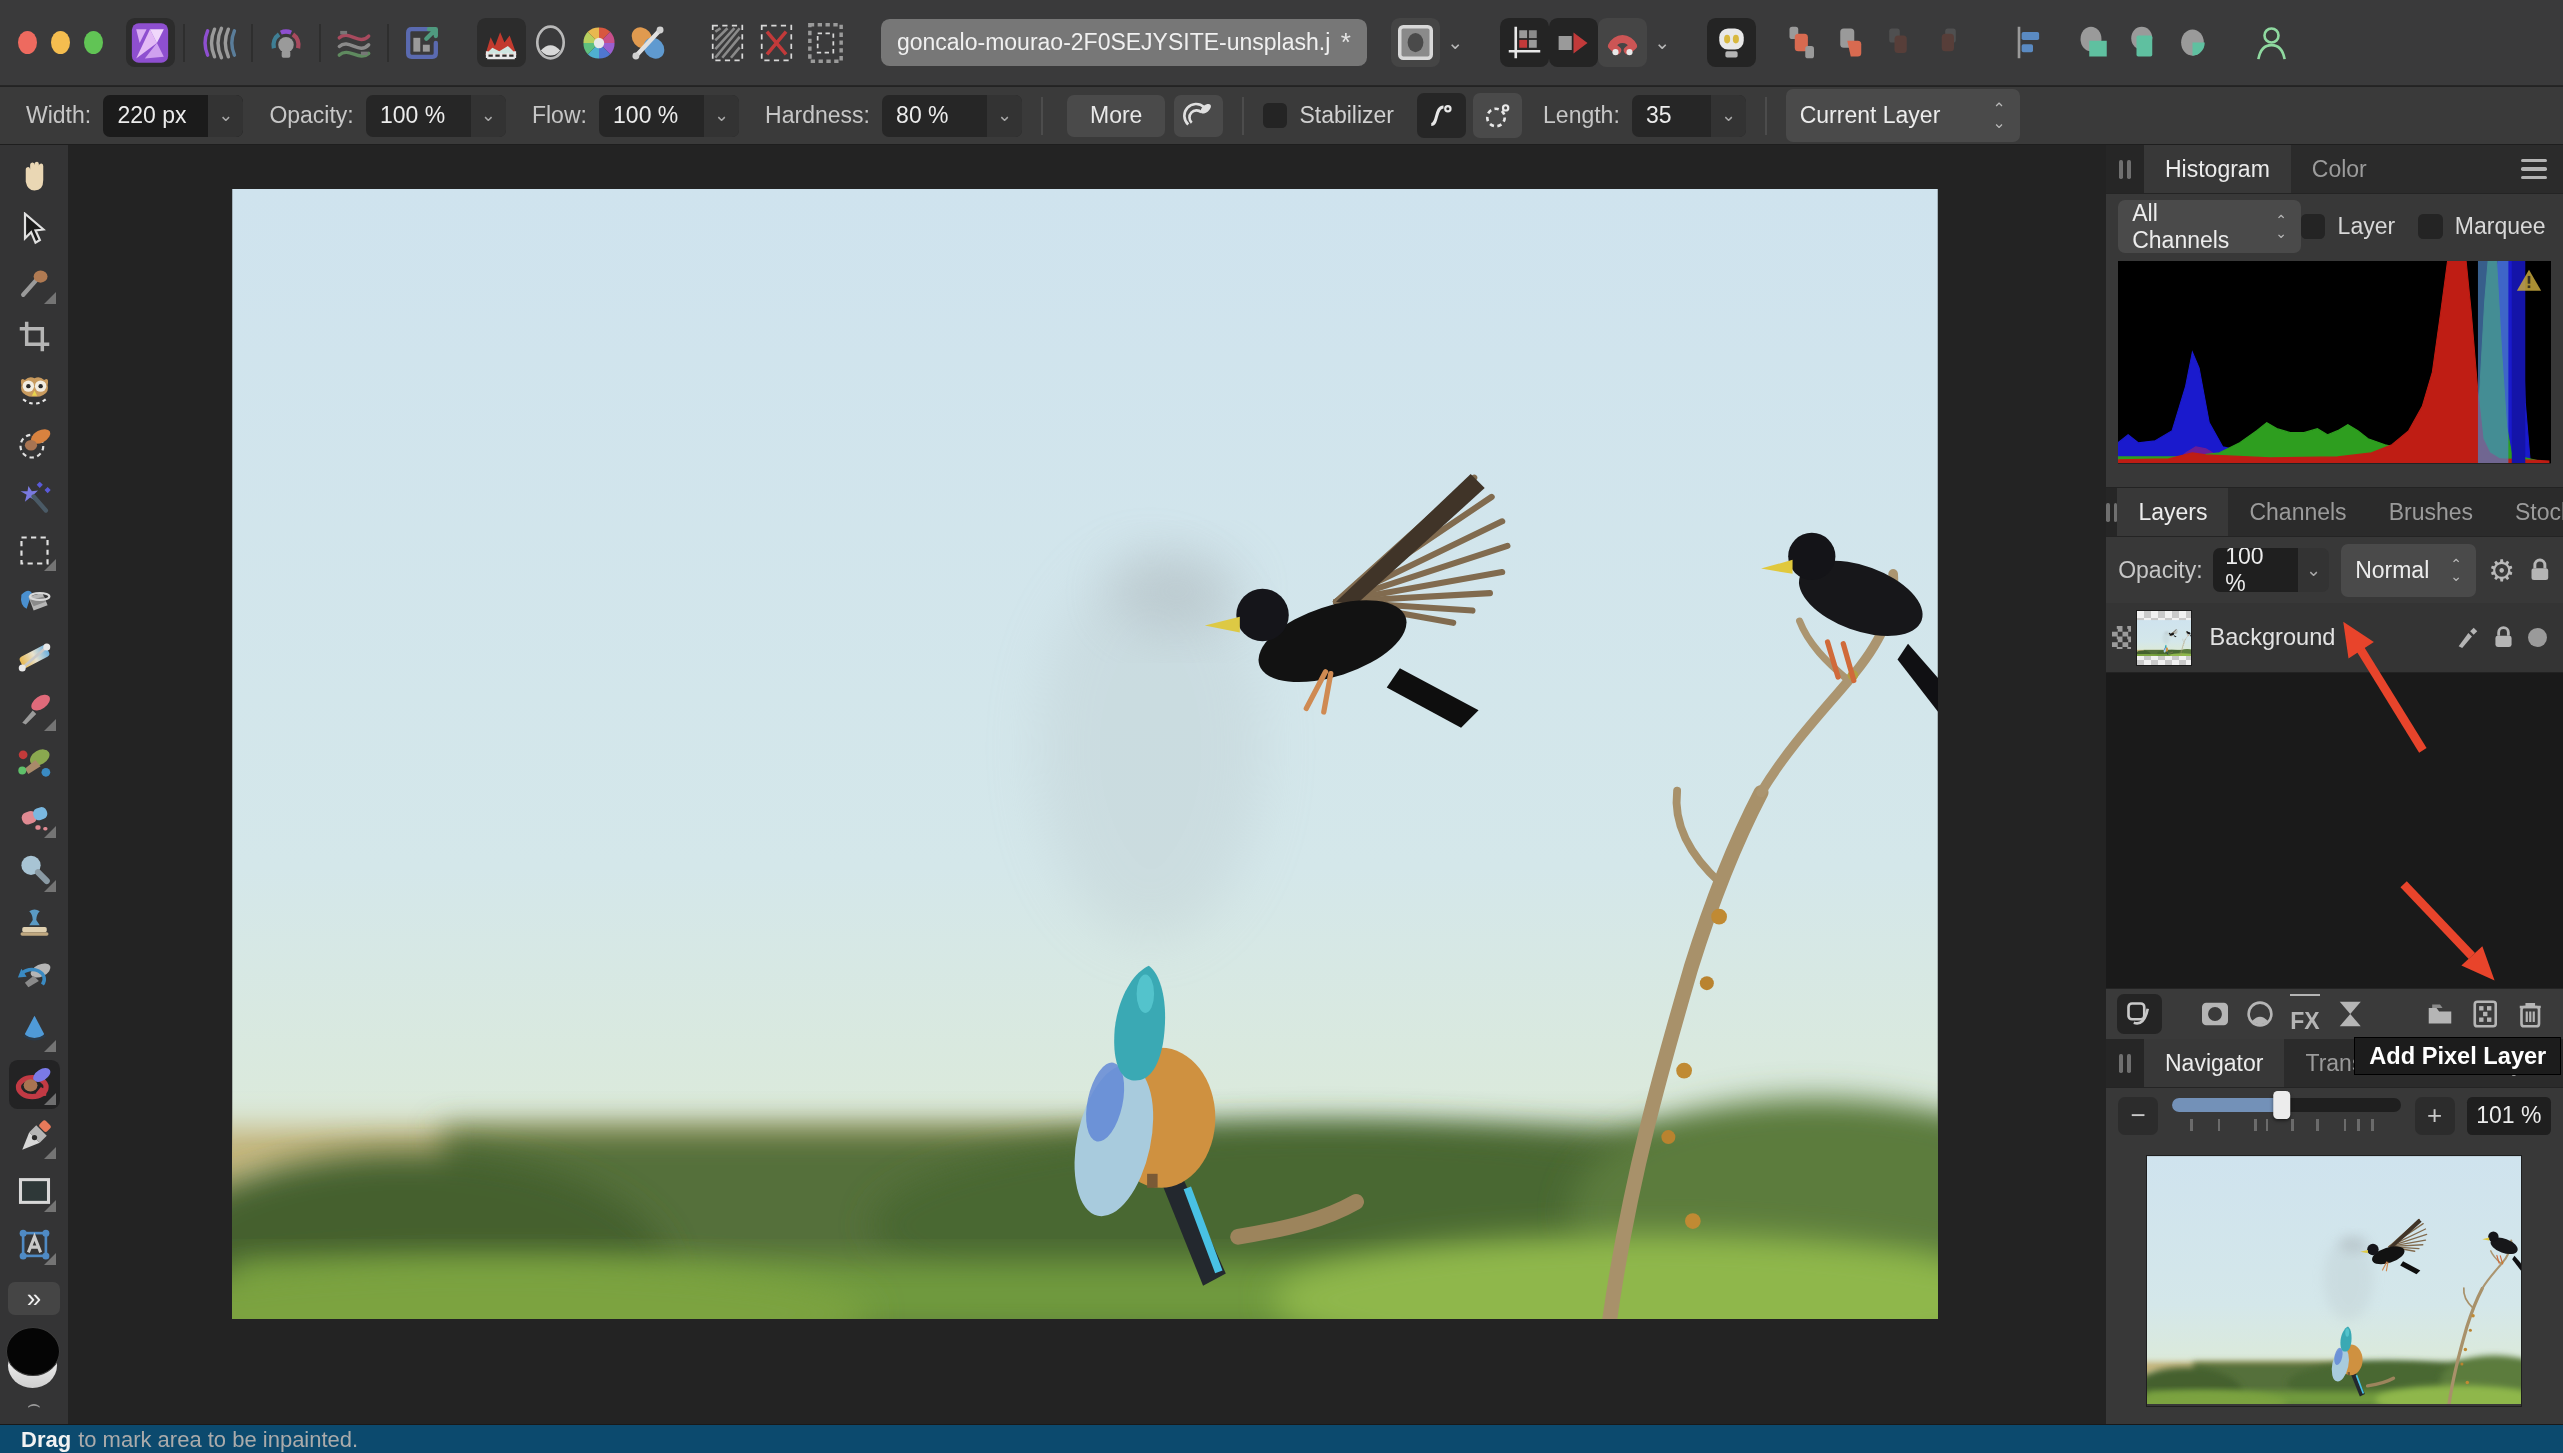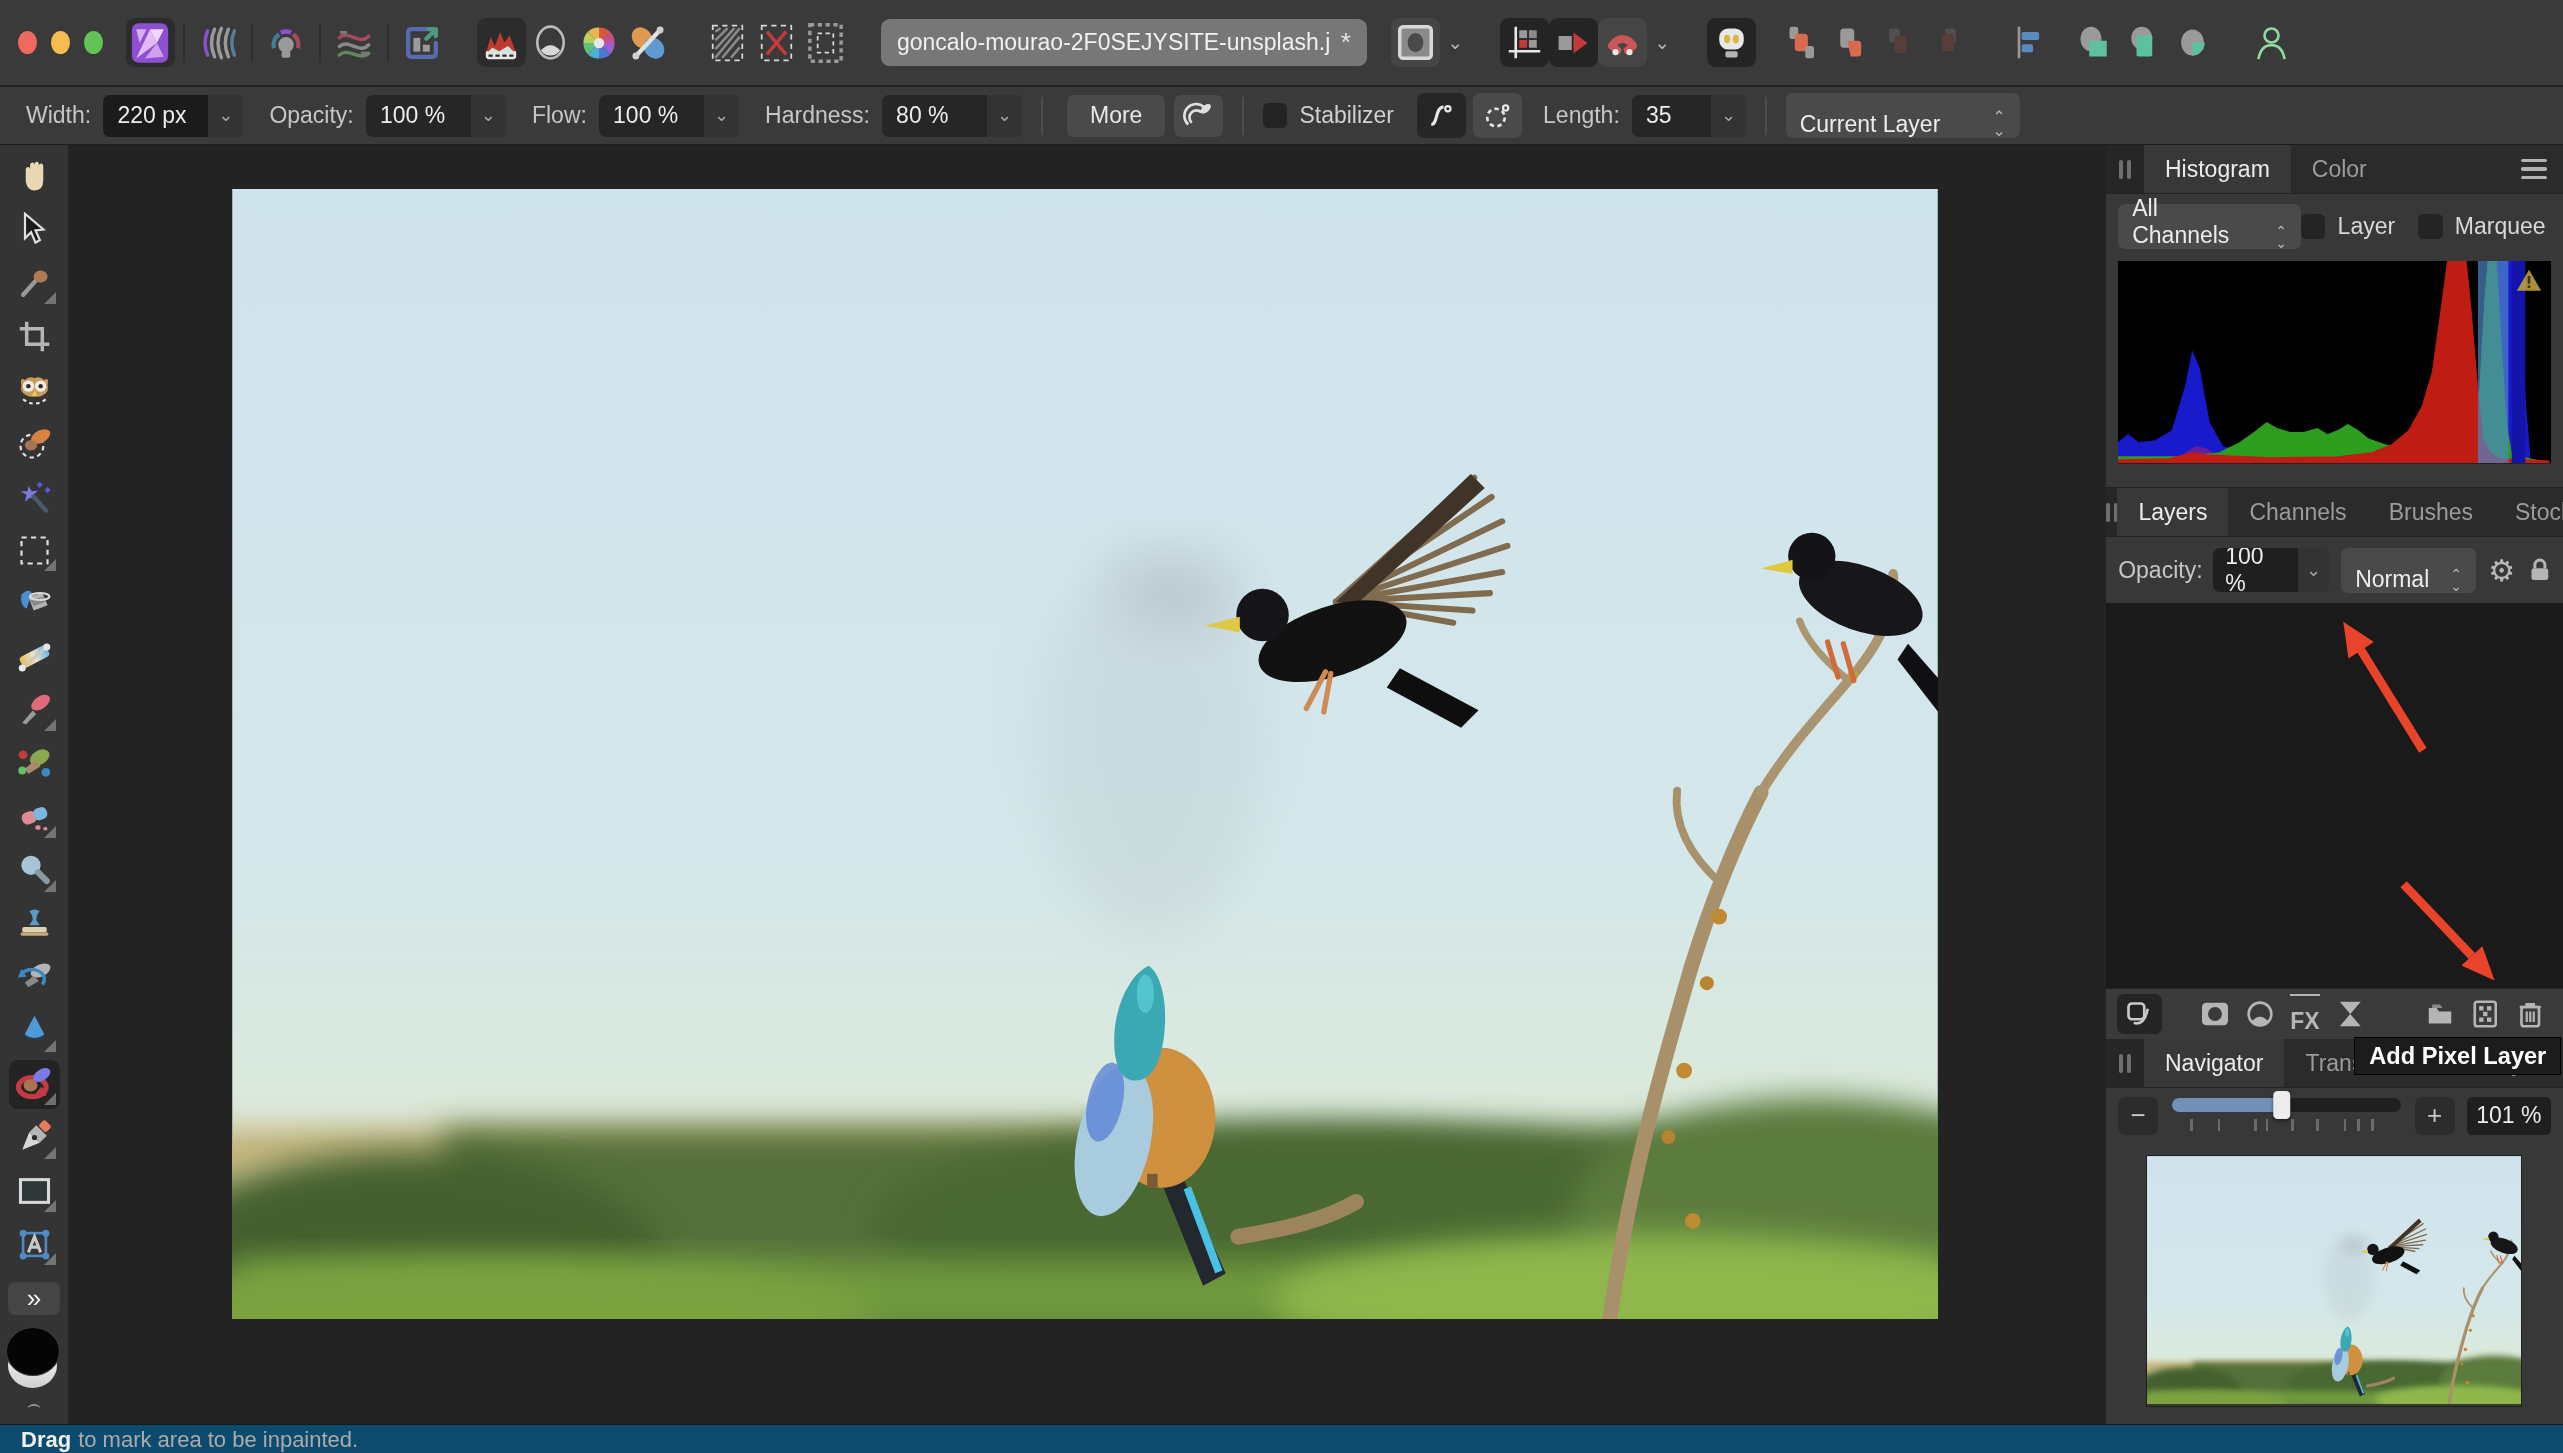--- a/index.html
+++ b/index.html
@@ -36,21 +36,21 @@
   .ctx-btn { height:42px; padding:0 23px; background:#4a4a4a; border-radius:7px; color:#e8e8e8;
     display:flex; align-items:center; margin-left:26px; }
   .ctx-icon-btn { width:49px; height:42px; background:#4a4a4a; border-radius:7px; margin-left:8.7px;
     display:flex; align-items:center; justify-content:center; }
   .ctx-sep { width:1.7px; height:38px; background:#4c4c4c; margin:0 19px; }
   .checkbox { width:24.5px; height:24.5px; background:#242424; border-radius:5.2px; margin-right:12.2px; }
   .stab-btn { width:49px; height:45px; border-radius:7px; display:flex; align-items:center;
     justify-content:center; margin-left:7px; }
   .stab-btn.on { background:#262626; }
   .stab-btn.off { background:#4a4a4a; }
-  .select { height:45px; background:#4a4a4a; border-radius:7px; display:flex; align-items:flex-end;
+  .select { height:53px; background:#4a4a4a; border-radius:7px; display:flex; align-items:center;
     color:#ececec; padding:0 14px; }
   .select .updown { margin-left:auto; padding-left:21px; }
 
   
   .tools { position:absolute; left:0; top:145px; width:68px; height:1279px; background:#343435;
     display:flex; flex-direction:column; align-items:center; padding-top:7px; }
   .tool { position:relative; width:51px; height:49px; margin-bottom:4.4px; display:flex;
     align-items:center; justify-content:center; border-radius:8.7px; flex:0 0 auto; }
   .tool.selected { background:#232324; }
   .tool.flyout::after { content:""; position:absolute; right:3.5px; bottom:3.5px;
@@ -773,20 +773,42 @@
         <span>Normal</span>
         <span class="updown glyph" style="font-size:14px;line-height:12.2px">⌃<br>⌄</span>
       </div>
       <span class="glyph" style="font-size:30px;margin-right:14px">⚙</span>
       <svg width="23" height="26" viewBox="0 0 26 30">
         <rect x="3" y="13" width="20" height="14" rx="3" fill="#b5b5b5"></rect>
         <path d="M7 13 L7 9 A6 6 0 0 1 19 9 L19 13" fill="none" stroke="#b5b5b5" stroke-width="3.5"></path>
       </svg>
     </div>
     <div class="rows">
+      <div class="lrow">
+        <div class="grip2">
+            <div class="mini-checker"></div>
+          </div>
+        <div class="thumb">
+          <svg viewBox="0 0 1950 1292" width="54" height="36">
+              <use href="#photo-art"></use>
+            </svg>
+        </div>
+        <span class="lname">Background</span>
+        <div class="ricons">
+          <svg width="23" height="23" viewBox="0 0 26 26">
+            <path d="M3 23 L14 8 L18 12 L7 25 Z" fill="#b5b5b5"></path>
+              <path d="M16 6 L20 2 L24 6 L20 10 Z" fill="#b5b5b5"></path>
+          </svg>
+          <svg width="21" height="24.5" viewBox="0 0 26 30">
+            <rect x="3" y="13" width="20" height="14" rx="3" fill="#b5b5b5"></rect>
+            <path d="M7 13 L7 9 A6 6 0 0 1 19 9 L19 13" fill="none" stroke="#b5b5b5" stroke-width="3.5"></path>
+          </svg>
+          <div class="dot"></div>
+        </div>
+      </div>
     </div>
     <div class="layer-iconbar">
       <div class="lib-btn darkbg">
         <svg width="28" height="28" viewBox="0 0 32 32">
           <rect x="4" y="4" width="18" height="18" rx="4" fill="none" stroke="#c9c9c9" stroke-width="3"></rect>
           <path d="M10 26 Q22 30 26 10" fill="none" stroke="#c9c9c9" stroke-width="3"></path>
         </svg>
       </div>
       <div style="flex:1"></div>
       <div class="lib-btn">

